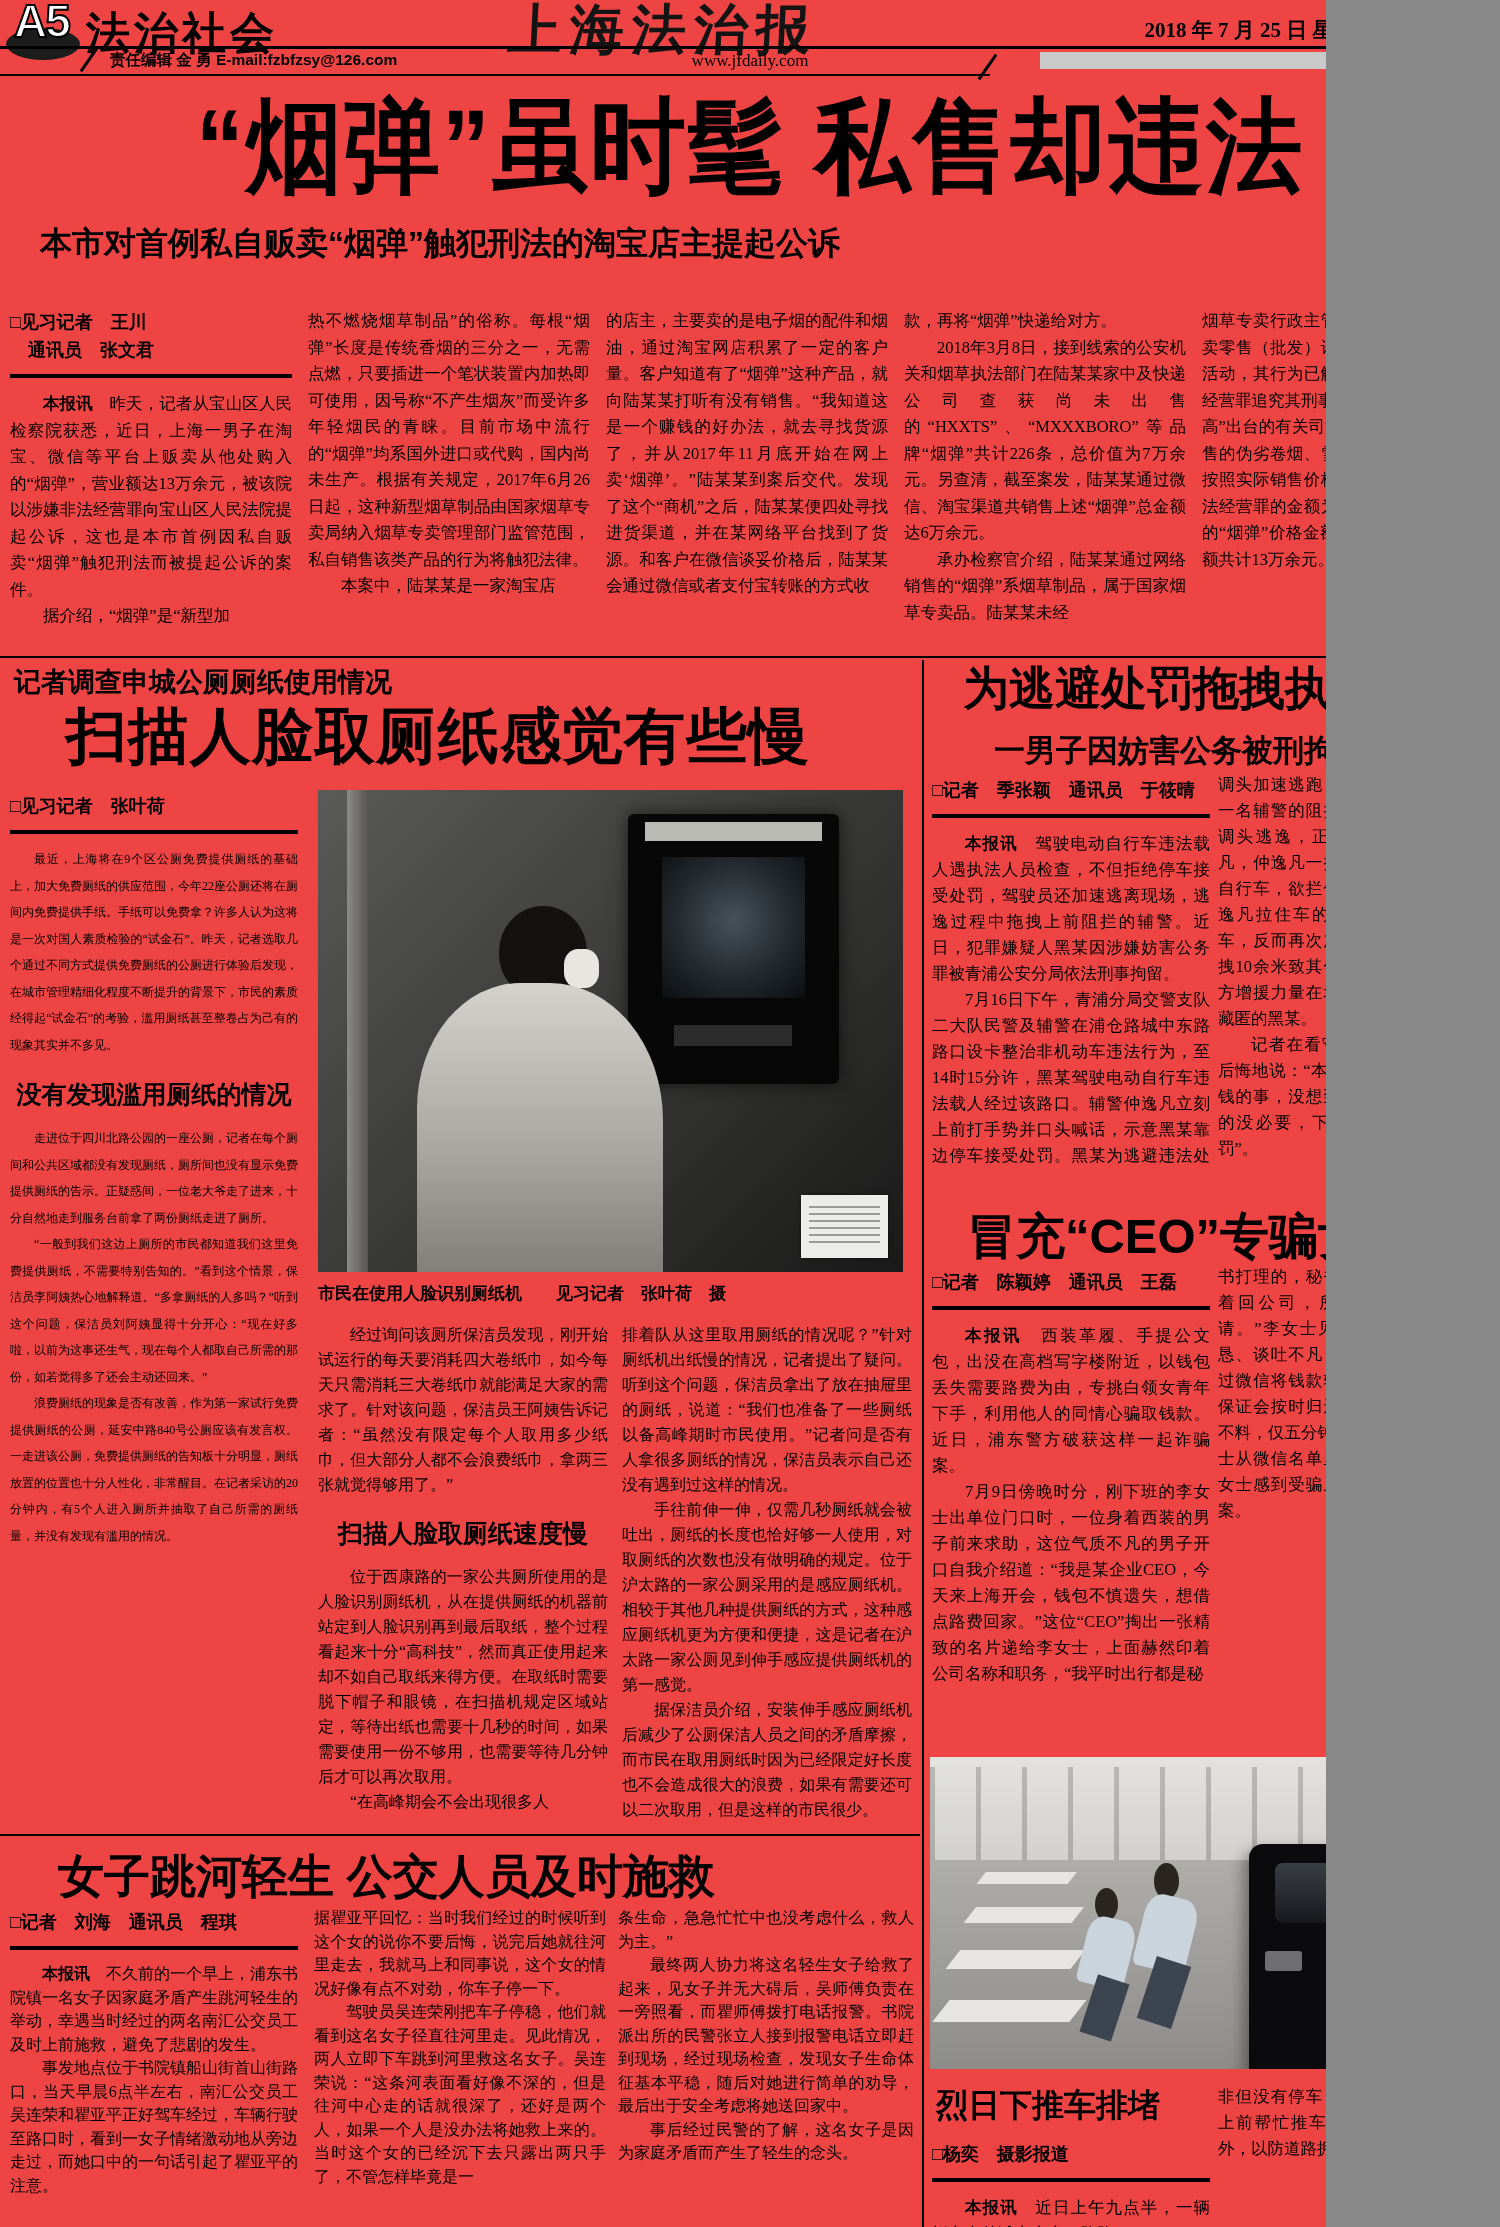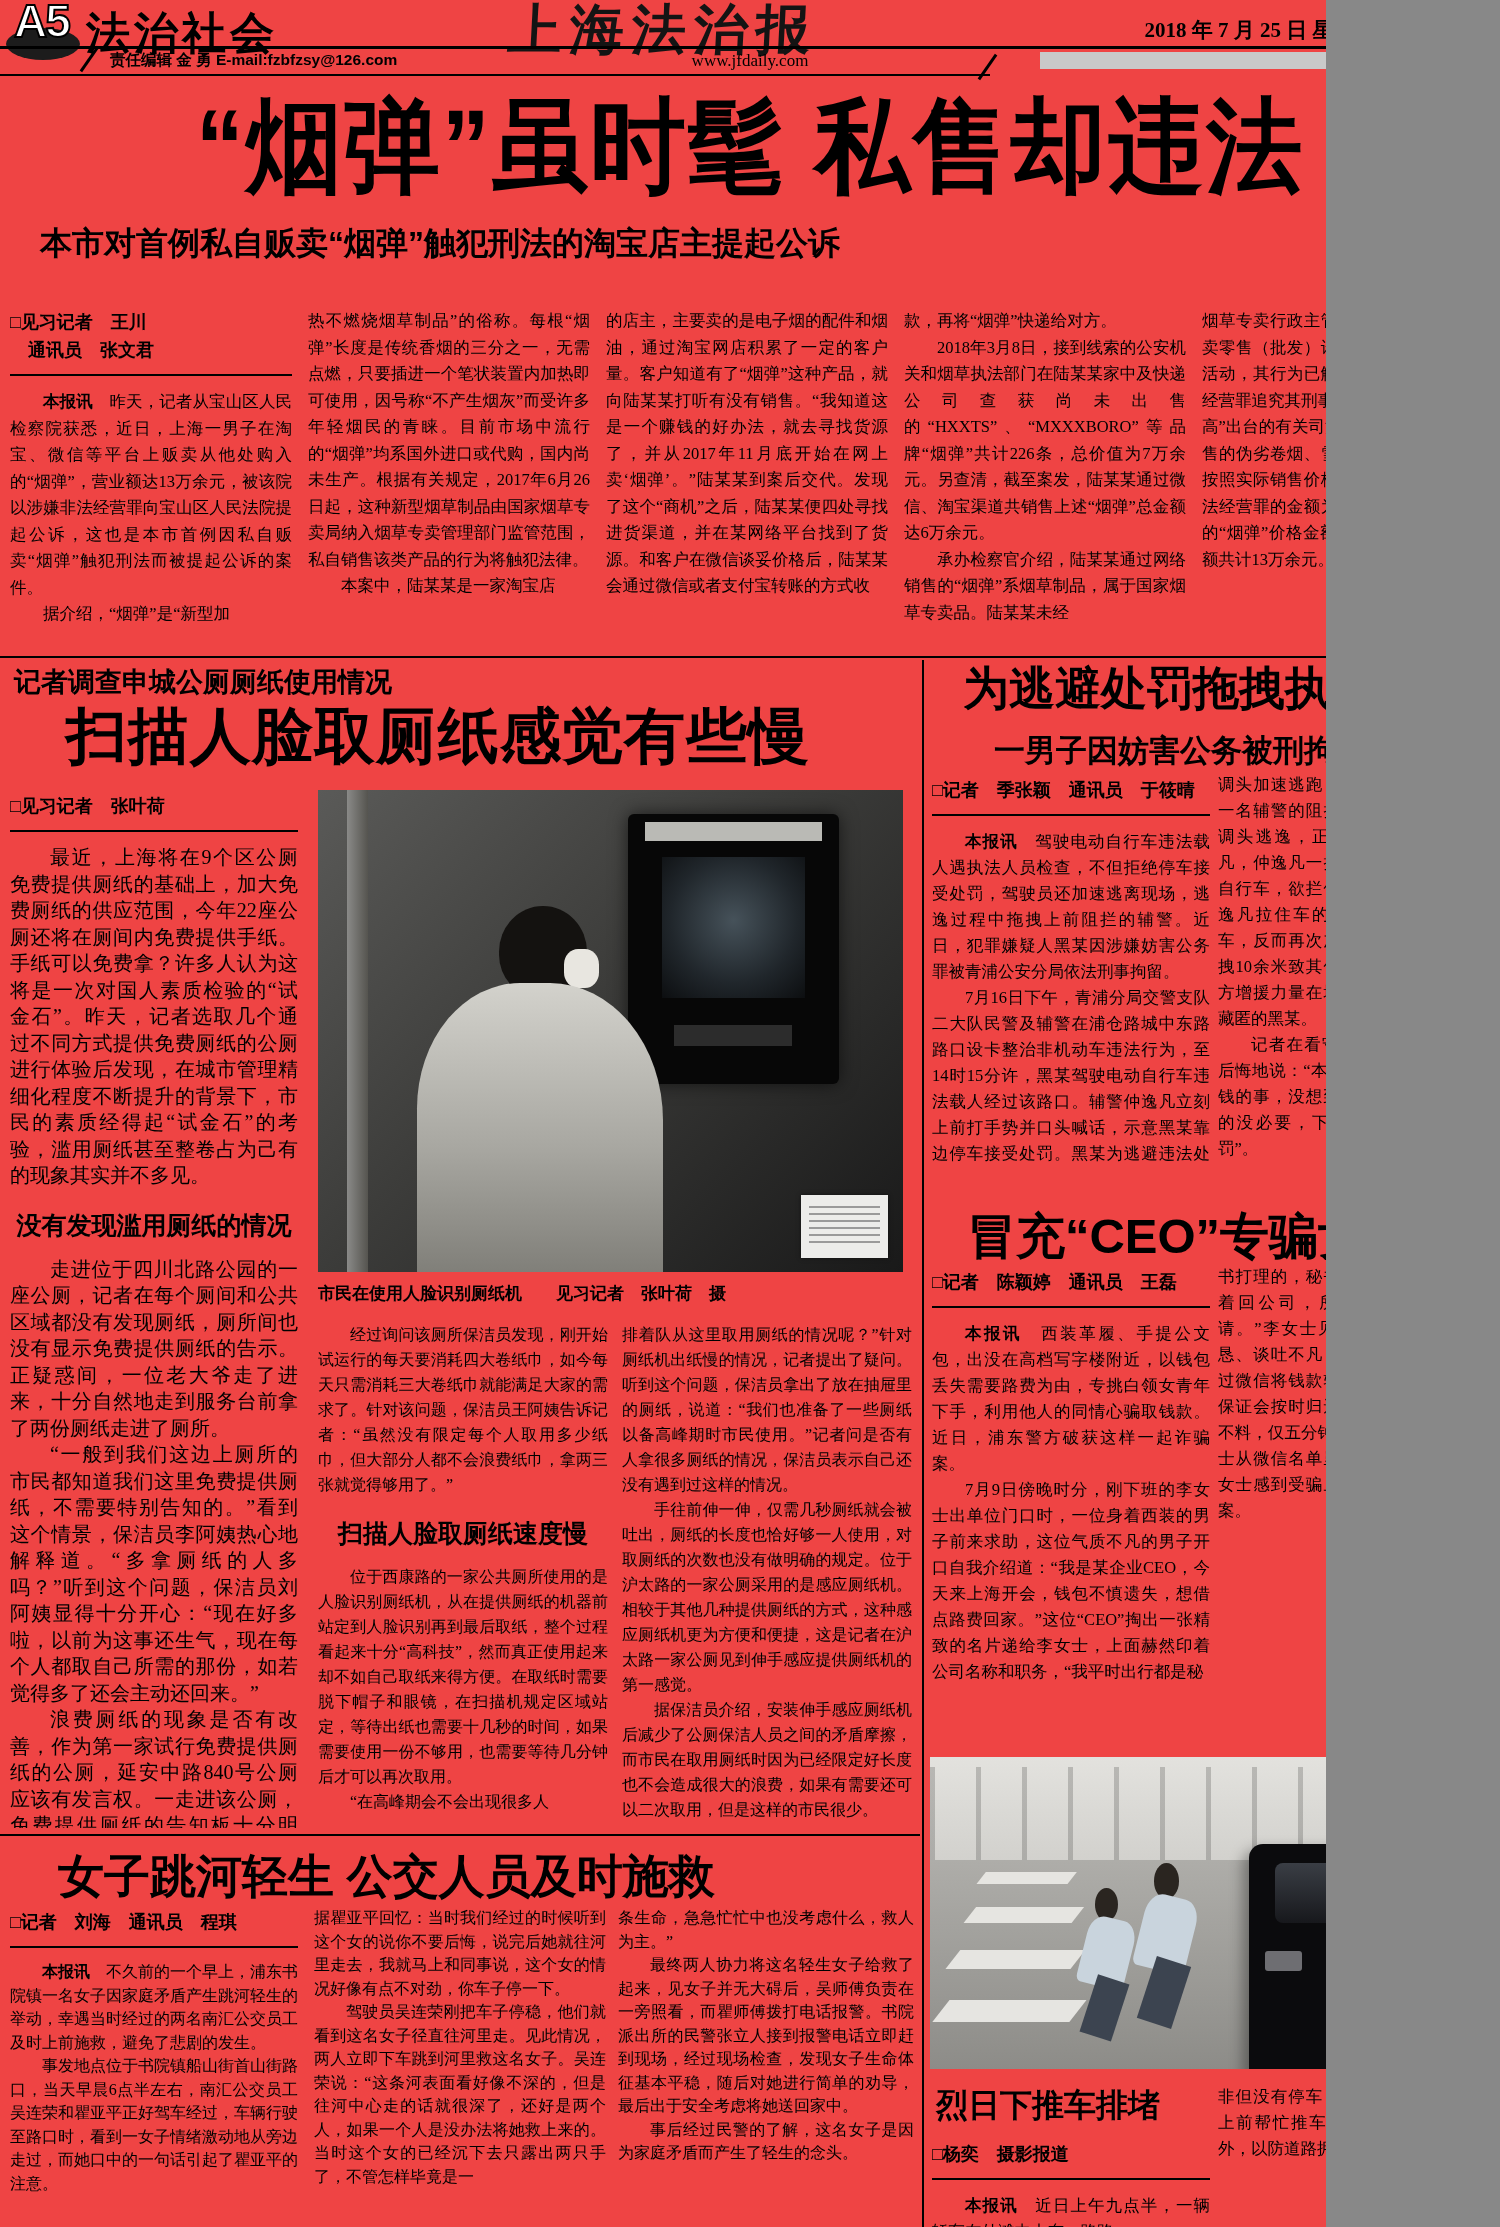--- a/index.html
+++ b/index.html
@@ -2,29 +2,29 @@
 <html><head>
 <meta charset="utf-8">
 <style>
   html,body{margin:0;padding:0;background:#888;}
   #page{position:relative;width:1326px;height:2227px;background:#ef4444;overflow:hidden;
         font-family:"Liberation Serif","DejaVu Serif",serif;color:#000;}
   .abs{position:absolute;}
   .hl{font-family:"Liberation Sans","DejaVu Sans",sans-serif;font-weight:900;color:#000;}
   .hr{position:absolute;background:#000;}
   .byline{font-family:"Liberation Sans","DejaVu Sans",sans-serif;font-weight:bold;font-size:18px;
-          line-height:28px;border-bottom:2px solid #000000;padding-bottom:10px;margin-bottom:12px;}
+          line-height:28px;border-bottom:4px solid #000000;padding-bottom:10px;margin-bottom:12px;}
   .col{overflow:hidden;}
   .bp{margin:0;font-size:17px;line-height:27px;text-align:justify;text-indent:2em;}
   .bp.ni{text-indent:0;}
   .bp b.lead{font-family:"Liberation Sans","DejaVu Sans",sans-serif;}
   h3.sub{font-family:"Liberation Sans","DejaVu Sans",sans-serif;font-weight:900;font-size:25px;
          text-align:center;margin:20px 0 14px 0;}
   .leadcol .bp{font-size:16.5px;line-height:26.5px;}
-  .leftcol .bp{font-size:20px;line-height:26.5px;}
+  .leftcol .bp{font-size:12px;line-height:26.5px;}
   .mid .bp{font-size:16px;line-height:25px;}
   .rail .bp{font-size:16.5px;line-height:26px;}
   .river .bp{font-size:16px;line-height:23.5px;}
   .caption{font-family:"Liberation Sans","DejaVu Sans",sans-serif;font-weight:bold;font-size:17px;}
   
   .a5wrap{left:6px;top:0px;width:78px;height:64px;}
   .a5oval{position:absolute;left:0;top:28px;width:74px;height:32px;background:#1c1c1c;border-radius:50%;}
   .a5txt{position:absolute;left:8px;top:-6px;font-family:"Liberation Sans","DejaVu Sans",sans-serif;
          font-weight:900;font-size:46px;color:#fff;-webkit-text-stroke:2px #000;letter-spacing:-2px;}
   .masthead{left:0;top:-6px;width:100%;text-align:center;font-weight:900;font-size:54px;letter-spacing:8px;

